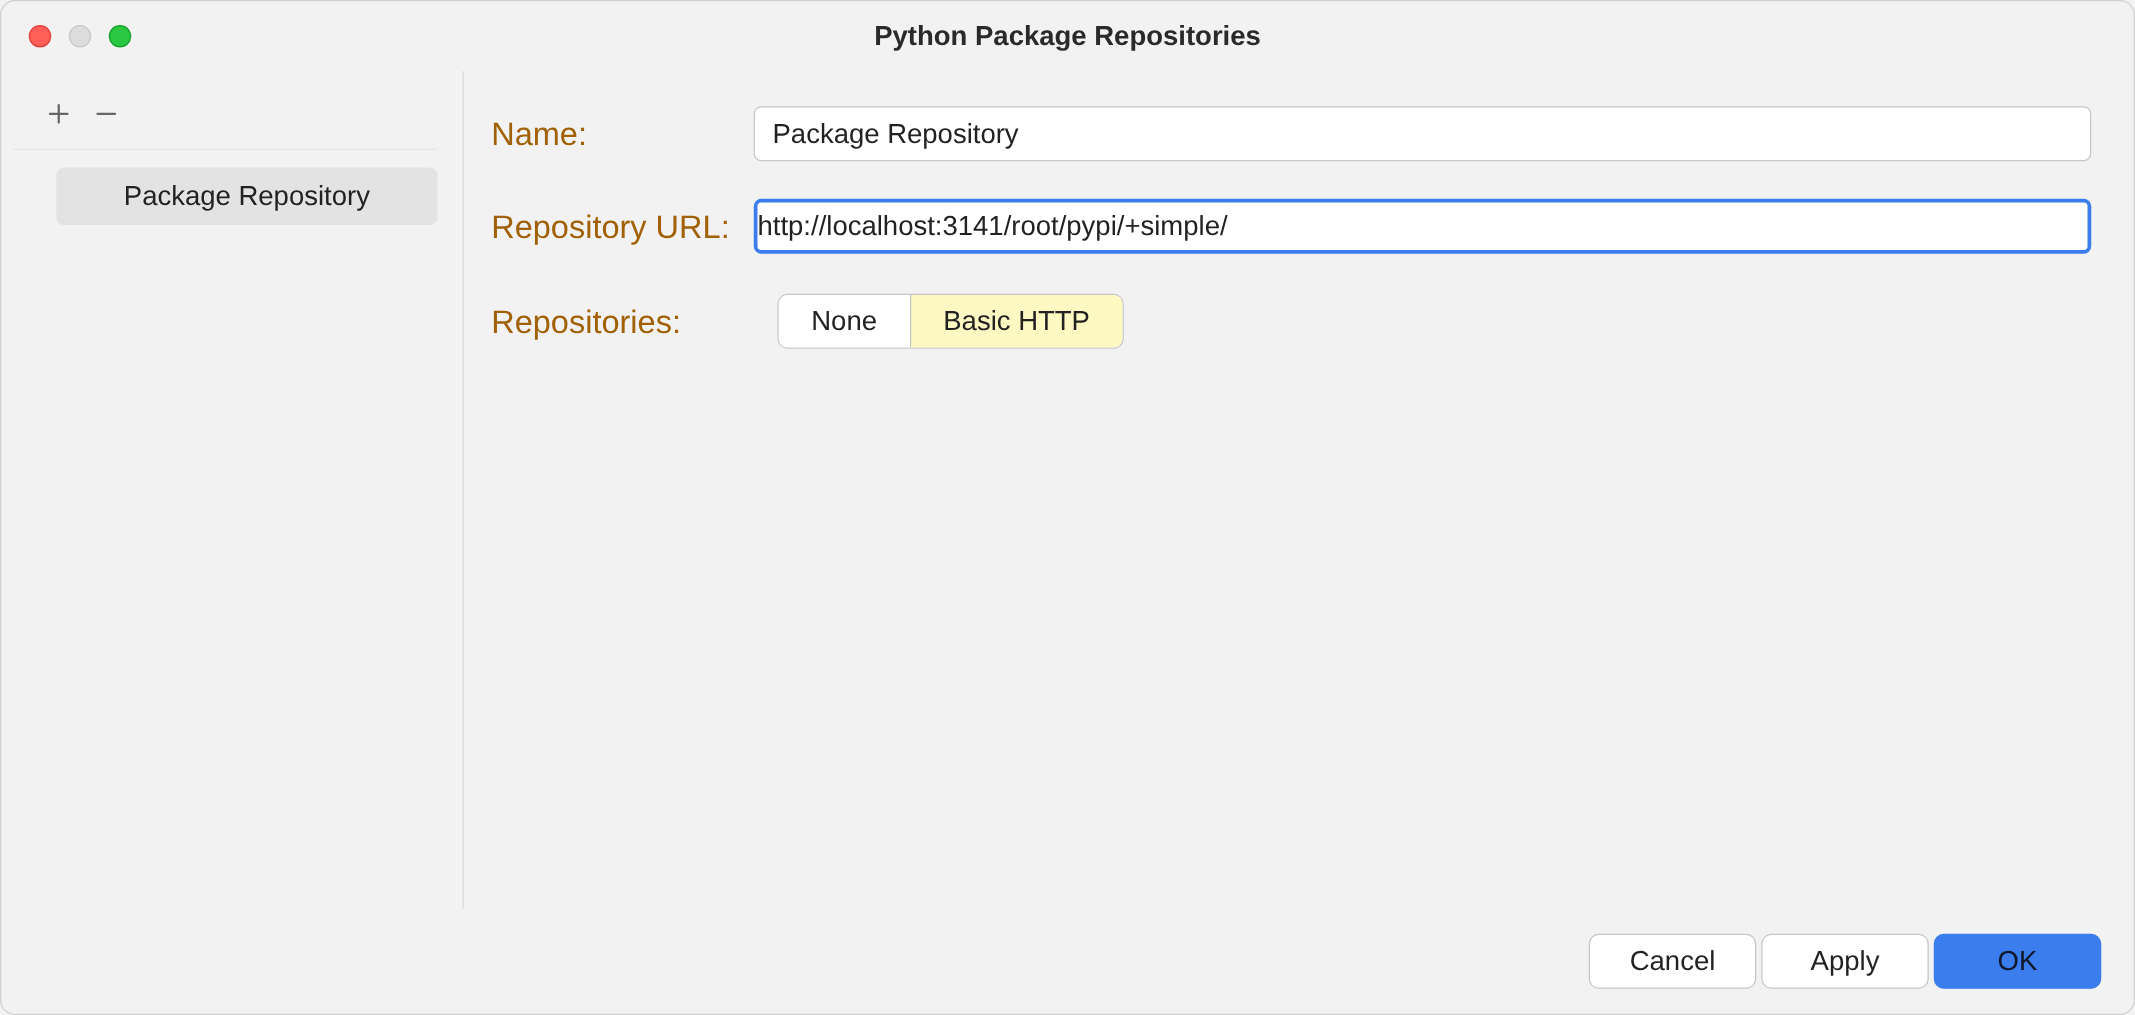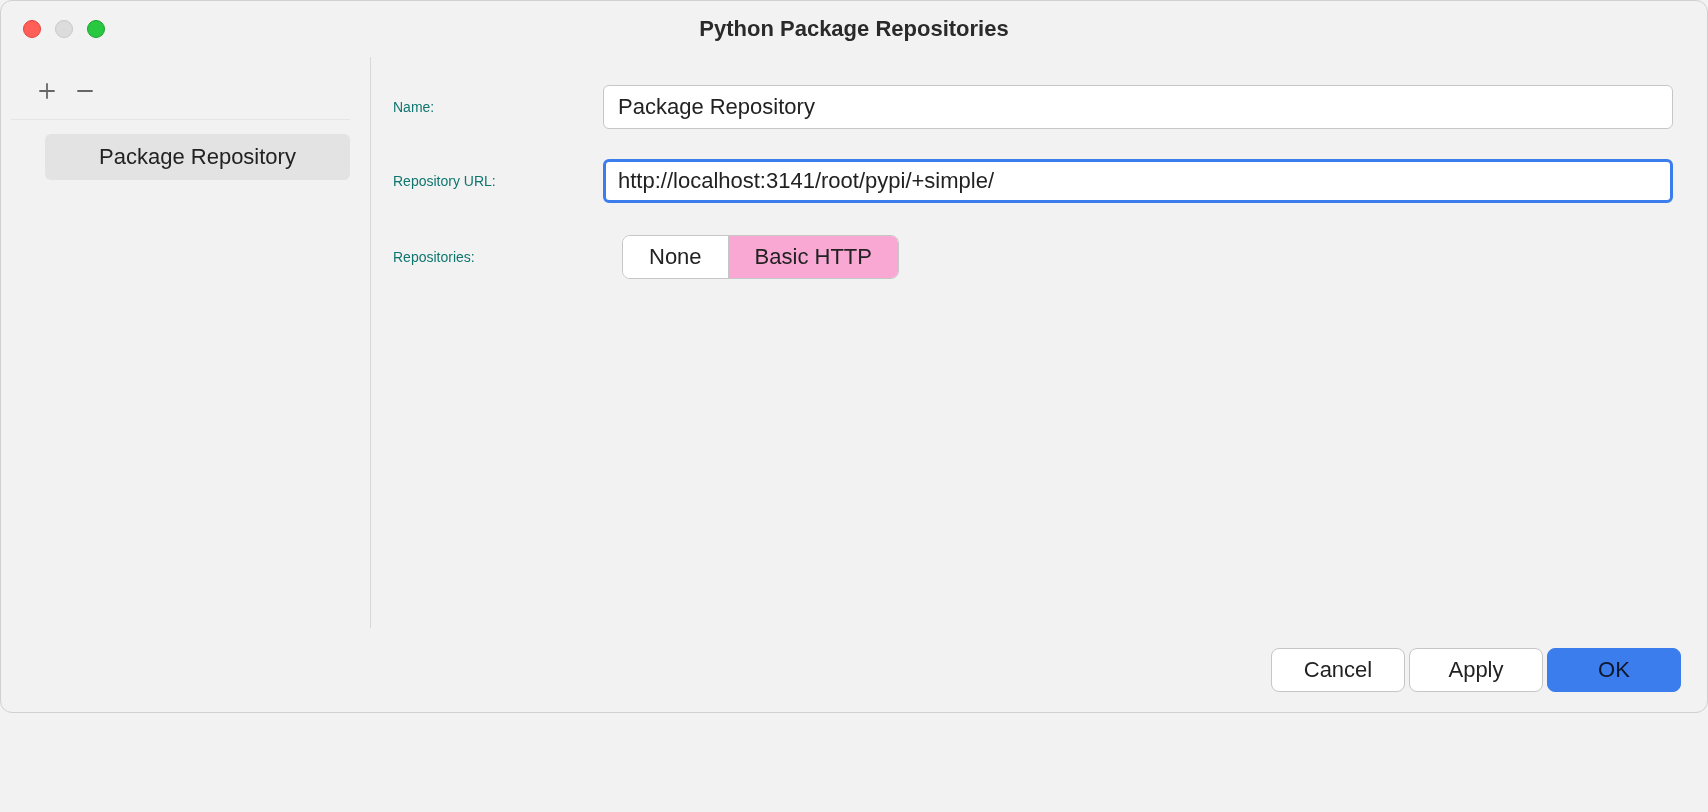--- a/index.html
+++ b/index.html
@@ -9,21 +9,21 @@
     }
     body {
       font-family: -apple-system, BlinkMacSystemFont, "Segoe UI", Helvetica, Arial, sans-serif;
       background: #f2f2f2;
       width: 1708px;
       height: 812px;
       overflow: hidden;
     }
     .window {
       width: 1708px;
-      height: 713px;
+      height: 812px;
       background: #f2f2f2;
       border-radius: 12px;
       overflow: hidden;
       position: relative;
       border: 1px solid #d0d0d0;
     }
     .titlebar {
       height: 56px;
       display: flex;
       align-items: center;
@@ -97,37 +97,37 @@
       flex: 1;
       padding: 28px 34px 10px 22px;
     }
     .form-row {
       display: flex;
       align-items: center;
       margin-bottom: 30px;
     }
     .form-label {
       width: 210px;
-      font-size: 14px;
-      color: #0f766e;
+      font-size: 26px;
+      color: #a16207;
     }
     .text-input {
       flex: 1;
       height: 44px;
       border: 1px solid #c6c6c6;
       border-radius: 6px;
       background: #fff;
       font-size: 22px;
       padding: 0 14px;
       color: #222;
       outline: none;
     }
     .text-input.focused {
       border: 3px solid #3b7ded;
-      padding: 0 12px;
+      padding: 0 0;
     }
     .seg-control {
       display: inline-flex;
       border: 1px solid #c6c6c6;
       border-radius: 8px;
       overflow: hidden;
       background: #fff;
       margin-left: 19px;
     }
     .seg-btn {
@@ -138,21 +138,21 @@
       cursor: pointer;
       border: none;
     }
     .seg-btn + .seg-btn {
       border-left: 1px solid #c6c6c6;
     }
     .seg-btn.active {
       background: #fff;
     }
     .seg-btn.inactive {
-      background: #f9a8d4;
+      background: #fef9c3;
     }
     .footer {
       position: absolute;
       bottom: 0;
       left: 0; right: 0;
       height: 84px;
       display: flex;
       justify-content: flex-end;
       align-items: center;
       gap: 4px;

